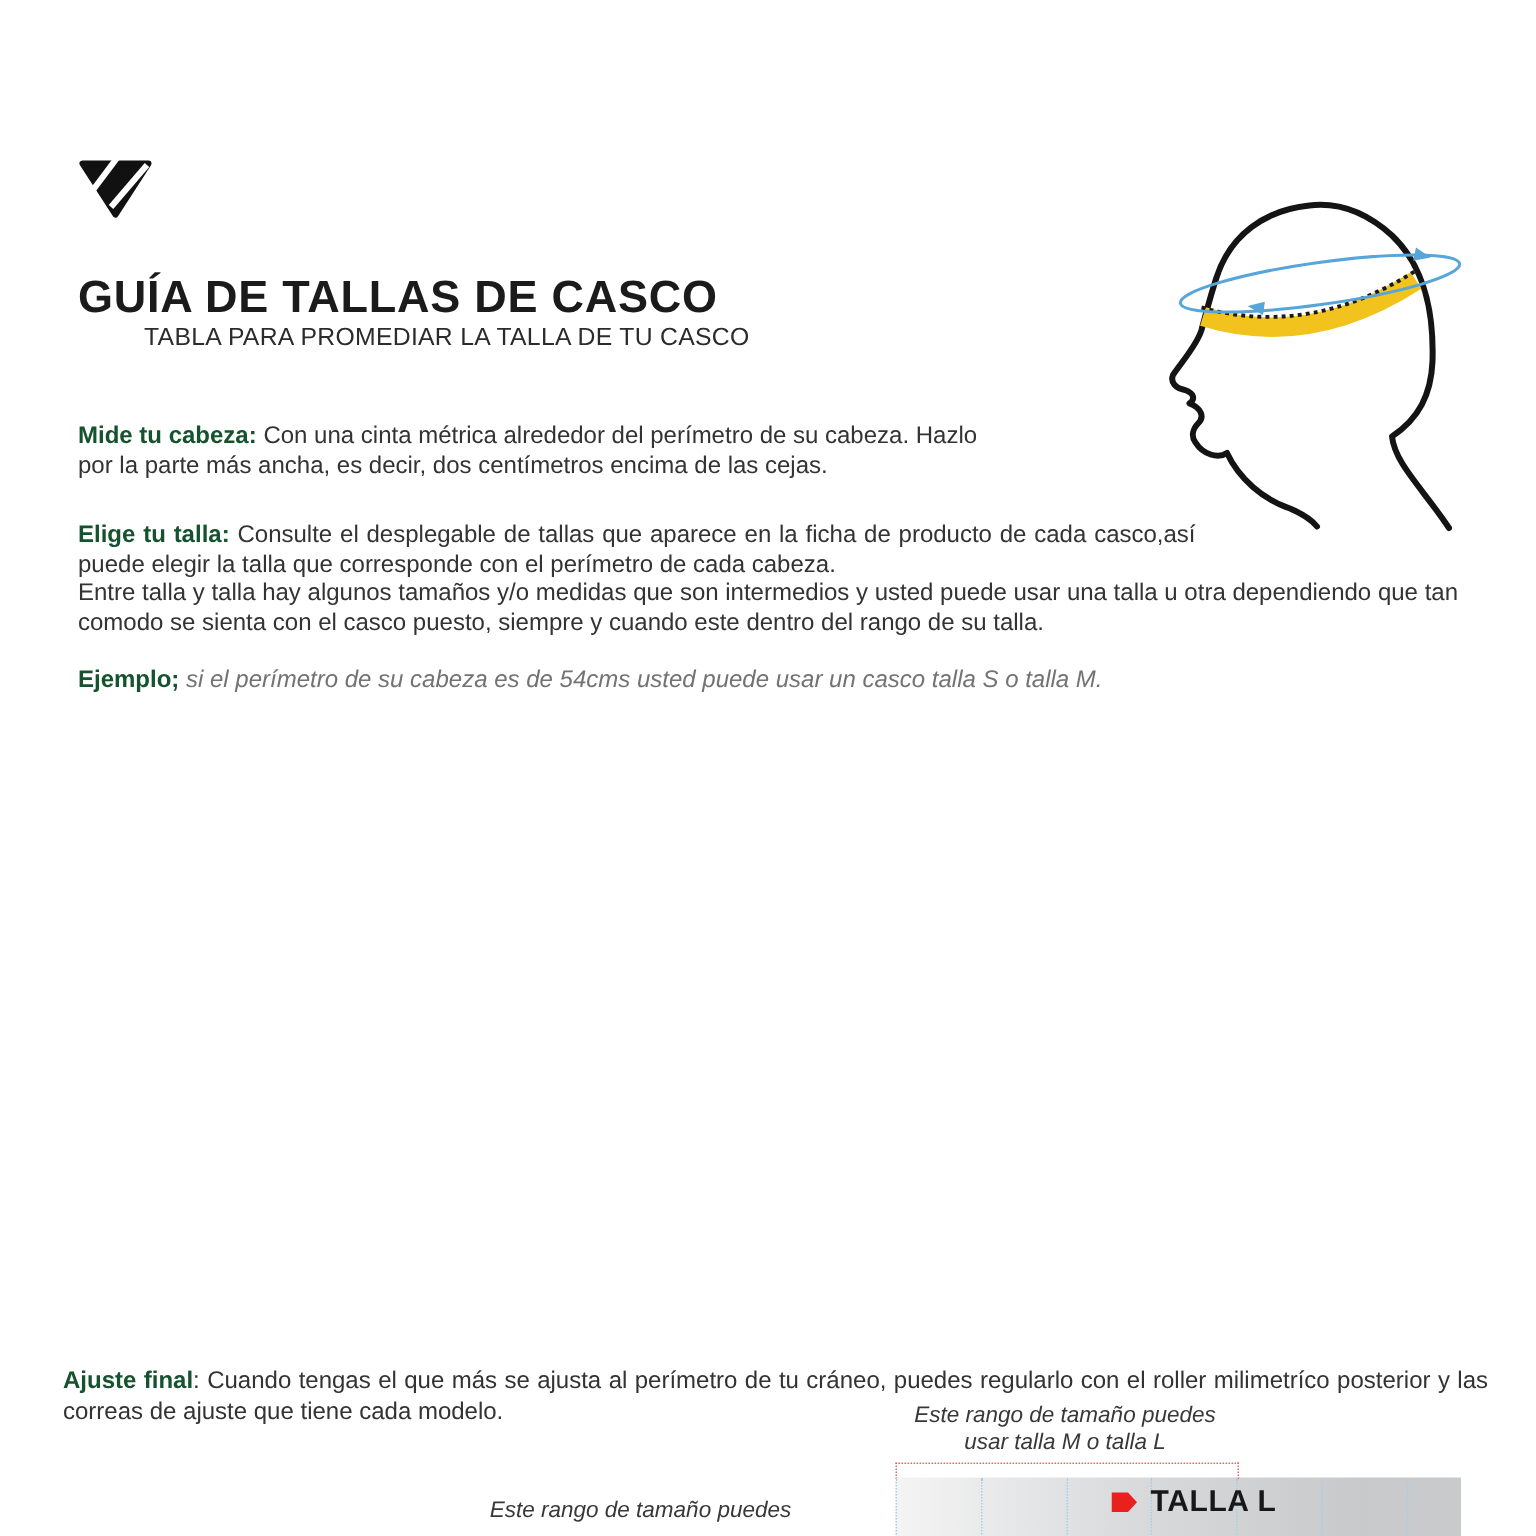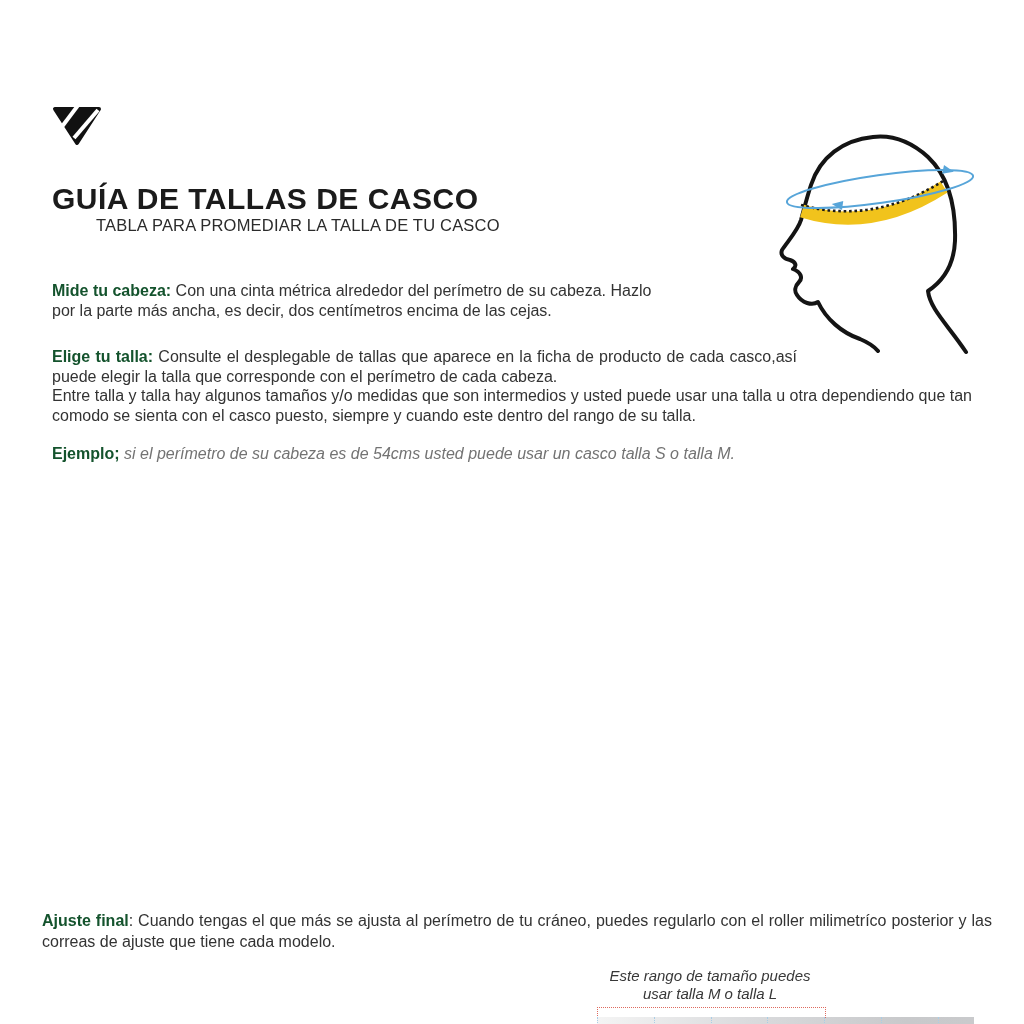--- a/index.html
+++ b/index.html
@@ -15,21 +15,21 @@
   
   .para{position:absolute;font-size:16px;line-height:19.5px;color:#333;}
   .para b{color:#14532d;}
   .p-measure{left:52px;top:265px;width:620px;}
   .p-choose{left:52px;top:331px;width:745px;text-align:justify;}
   .p-between{left:52px;top:370px;width:920px;text-align:justify;}
   .p-example{left:52px;top:428px;white-space:nowrap;}
   .p-example i{color:#737373;}
   .p-footer{left:42px;top:872px;width:950px;text-align:justify;line-height:21px;margin-top:38px;}
   
-  .chart{position:absolute;left:0;top:480px;width:1024px;height:420px;}
+  .chart{position:absolute;left:0;top:448px;width:1024px;height:420px;}
   .gridline{position:absolute;width:0;border-left:1px dotted #a9cde6;z-index:4;}
   .bar{position:absolute;height:57px;z-index:1;}
   .bar-l{left:597px;top:537px;width:377px;
          background:linear-gradient(90deg,#f4f4f4 0%,#dadbdd 40%,#c8c9cb 82%,#c9cacc 100%);}
   .bar-label{position:absolute;top:679px;z-index:6;} .bl-l{left:741px;top:542px;}
   .bar-label .row1{display:flex;align-items:center;gap:9px;}
   .bar-label .name{font-size:20px;font-weight:bold;color:#181818;letter-spacing:.4px;white-space:nowrap;}
   .overlap-box{position:absolute;border:1.5px dotted #de6a5f;border-bottom:none;z-index:3;}
   .box-ml{left:597px;top:527px;width:227px;height:10px;}
   .annotation{position:absolute;width:230px;text-align:center;font-size:15px;font-style:italic;

